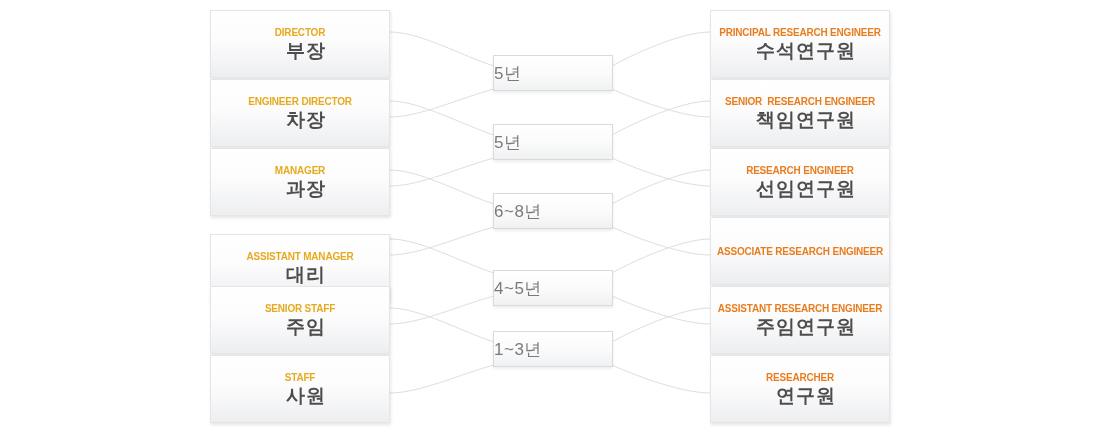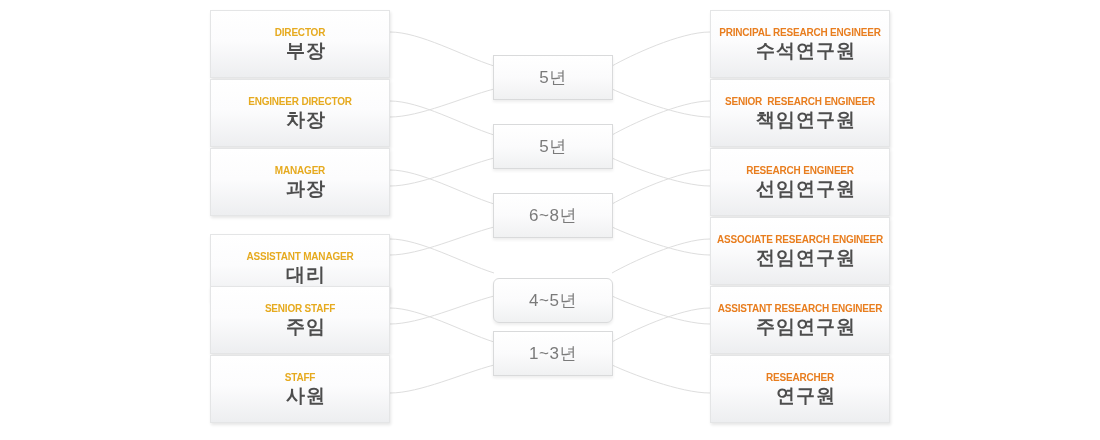--- a/index.html
+++ b/index.html
@@ -46,28 +46,27 @@
     line-height: 24px;
     letter-spacing: 1px;
     margin-left: 12px;
   }
   .left-col .en  { color: var(--left-title); }
   .right-col .en { color: var(--right-title); }
   .mbox {
     position: absolute;
     left: 493px;
     width: 120px;
-    height: 45px;
+    height: 36px;
     box-sizing: border-box;
     border: 1px solid #d9dadb;
     background: linear-gradient(to bottom, #ffffff 0%, #fbfbfc 50%, #f0f1f2 100%);
     box-shadow: 0 2px 3px rgba(0,0,0,0.07);
     display: flex;
     align-items: center;
-    justify-content: center;
   }
   .mbox .years {
     font-size: 17px;
     font-weight: 400;
     color: var(--years-text);
     letter-spacing: 0.5px;
   }
 </style>
 </head>
 <body>
@@ -124,21 +123,21 @@
   <div id="mid-col">
       <div class="mbox" style="top: 55px;">
         <span class="years">5년</span>
       </div>
       <div class="mbox" style="top: 124px;">
         <span class="years">5년</span>
       </div>
       <div class="mbox" style="top: 193px;">
         <span class="years">6~8년</span>
       </div>
-      <div class="mbox" style="top: 278px; border-radius: 6px;">
+      <div class="mbox" style="top: 270px;">
         <span class="years">4~5년</span>
       </div>
       <div class="mbox" style="top: 331px;">
         <span class="years">1~3년</span>
       </div>
     </div>
   <div id="right-col" class="right-col">
       <div class="obox" style="left: 710px; top: 10px;">
         <div class="en">PRINCIPAL RESEARCH ENGINEER</div>
         <div class="ko">수석연구원</div>
@@ -146,21 +145,20 @@
       <div class="obox" style="left: 710px; top: 79px;">
         <div class="en">SENIOR  RESEARCH ENGINEER</div>
         <div class="ko">책임연구원</div>
       </div>
       <div class="obox" style="left: 710px; top: 148px;">
         <div class="en">RESEARCH ENGINEER</div>
         <div class="ko">선임연구원</div>
       </div>
       <div class="obox" style="left: 710px; top: 217px;">
         <div class="en">ASSOCIATE RESEARCH ENGINEER</div>
-        <div class="ko">전임연구원</div>
       </div>
       <div class="obox" style="left: 710px; top: 286px;">
         <div class="en">ASSISTANT RESEARCH ENGINEER</div>
         <div class="ko">주임연구원</div>
       </div>
       <div class="obox" style="left: 710px; top: 355px;">
         <div class="en">RESEARCHER</div>
         <div class="ko">연구원</div>
       </div>
     </div>

